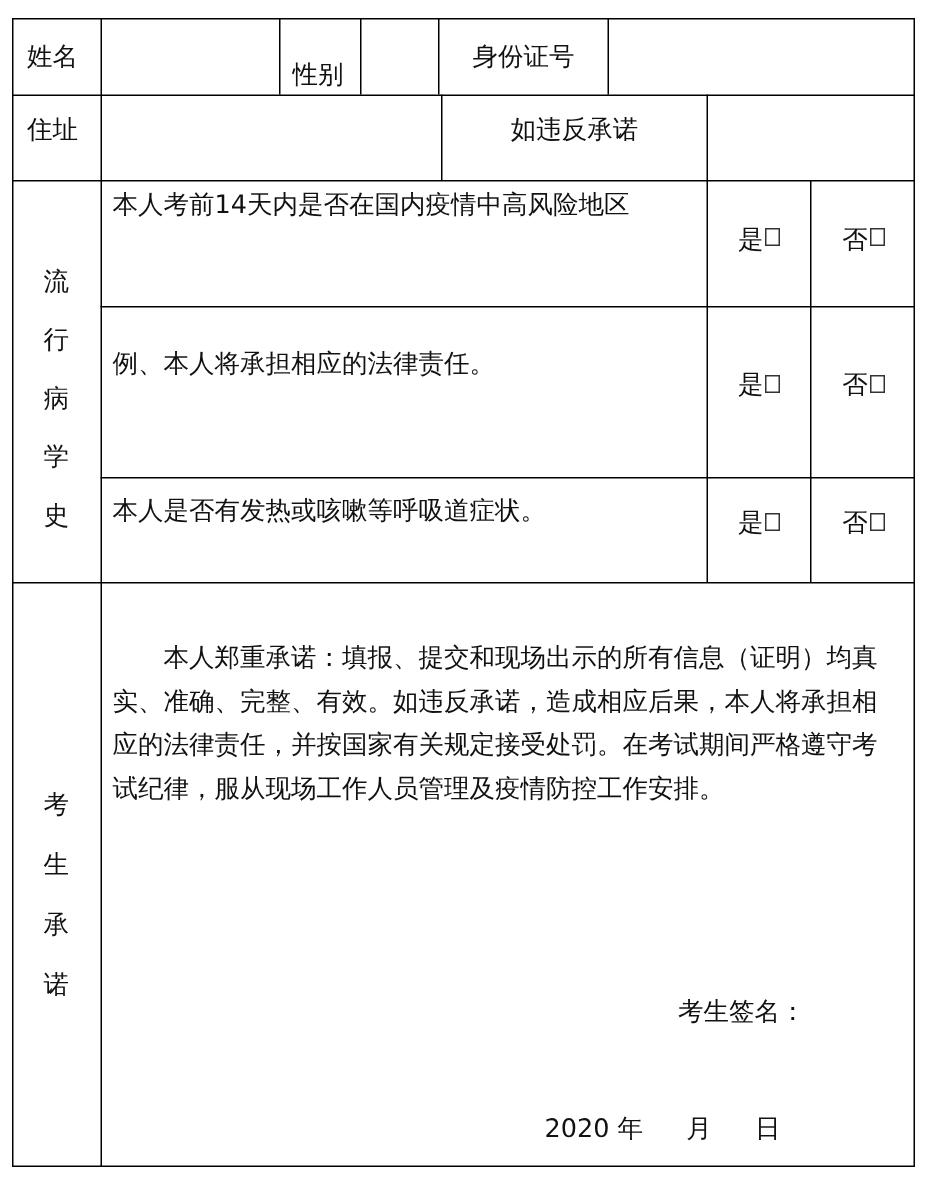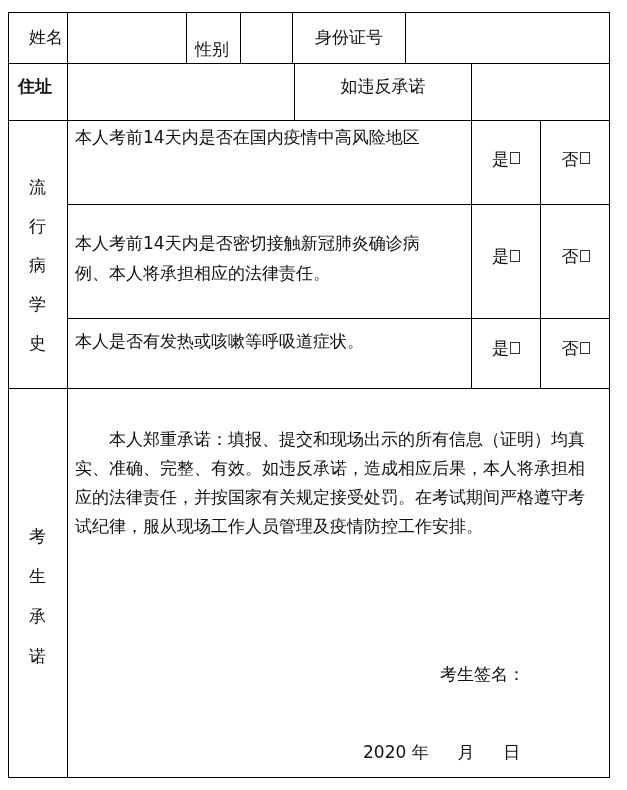--- a/index.html
+++ b/index.html
@@ -35,28 +35,28 @@
 
 <div class="line v" style="left:67px;top:12px;height:766px;"></div>
 <div class="line v" style="left:186px;top:12px;height:51px;"></div>
 <div class="line v" style="left:240px;top:12px;height:51px;"></div>
 <div class="line v" style="left:292px;top:12px;height:51px;"></div>
 <div class="line v" style="left:405px;top:12px;height:51px;"></div>
 <div class="line v" style="left:294px;top:63px;height:57px;"></div>
 <div class="line v" style="left:471px;top:63px;height:325px;"></div>
 <div class="line v" style="left:540px;top:120px;height:268px;"></div>
 
-<div class="cell left" style="left:8px;top:12px;width:59px;height:51px;padding-left:10px;margin-left:11px;">姓名</div>
+<div class="cell left" style="left:8px;top:12px;width:59px;height:51px;padding-left:10px;">姓名</div>
 <div class="cell" style="left:68px;top:12px;width:118px;height:51px;"></div>
 <div class="cell left" style="left:187px;top:24px;width:53px;height:51px;padding-left:8px;font-family:Liberation Serif, serif;">性别</div>
 <div class="cell" style="left:241px;top:12px;width:51px;height:51px;"></div>
 <div class="cell center" style="left:293px;top:12px;width:112px;height:51px;">身份证号</div>
 <div class="cell" style="left:406px;top:12px;width:204px;height:51px;"></div>
 
-<div class="cell left" style="left:8px;top:64px;width:59px;height:45px;font-weight:bold;">住址</div>
+<div class="cell left" style="left:8px;top:64px;width:59px;height:45px;">住址</div>
 <div class="cell" style="left:68px;top:64px;width:226px;height:56px;"></div>
 <div class="cell center" style="left:295px;top:64px;width:176px;height:45px;">如违反承诺</div>
 <div class="cell" style="left:472px;top:64px;width:138px;height:56px;"></div>
 
 <div class="vert" style="left:8px;top:176px;width:59px;">
   <span style="height:39px;">流</span>
   <span style="height:39px;">行</span>
   <span style="height:39px;">病</span>
   <span style="height:39px;">学</span>
   <span style="height:39px;">史</span>
@@ -68,21 +68,20 @@
 <div class="cell center" style="left:472px;top:121px;width:68px;height:76px;">
   <span>是</span>
     <span class="chk"></span>
 </div>
 <div class="cell center" style="left:541px;top:121px;width:69px;height:76px;">
   <span>否</span>
     <span class="chk"></span>
 </div>
 
 <div class="q" style="left:75px;top:228px;">
-  <div>本人考前14天内是否密切接触新冠肺炎确诊病</div>
   <div>例、本人将承担相应的法律责任。</div>
 </div>
 <div class="cell center" style="left:472px;top:205px;width:68px;height:103px;">
   <span>是</span>
     <span class="chk"></span>
 </div>
 <div class="cell center" style="left:541px;top:205px;width:69px;height:103px;">
   <span>否</span>
     <span class="chk"></span>
 </div>
@@ -101,21 +100,21 @@
 
 <div class="vert" style="left:8px;top:525px;width:59px;">
   <span style="height:40px;">考</span>
   <span style="height:40px;">生</span>
   <span style="height:40px;">承</span>
   <span style="height:40px;">诺</span>
 </div>
 
 <div class="promise">本人郑重承诺：填报、提交和现场出示的所有信息（证明）均真实、准确、完整、有效。如违反承诺，造成相应后果，本人将承担相应的法律责任，并按国家有关规定接受处罚。在考试期间严格遵守考试纪律，服从现场工作人员管理及疫情防控工作安排。</div>
 
-<div style="position:absolute;left:440px;top:663px;font-size:17px;">考生签名：</div>
+<div style="position:absolute;left:452px;top:663px;font-size:17px;">考生签名：</div>
 <div style="position:absolute;left:520px;top:660px;width:80px;height:26px;"></div>
 
 <div style="position:absolute;left:363px;top:741px;font-size:17px;white-space:nowrap;">
   <span>2020</span>
   <span>年</span>
   <span style="display:inline-block;width:18px;"></span>
   <span>月</span>
   <span style="display:inline-block;width:18px;"></span>
   <span>日</span>
 </div>

